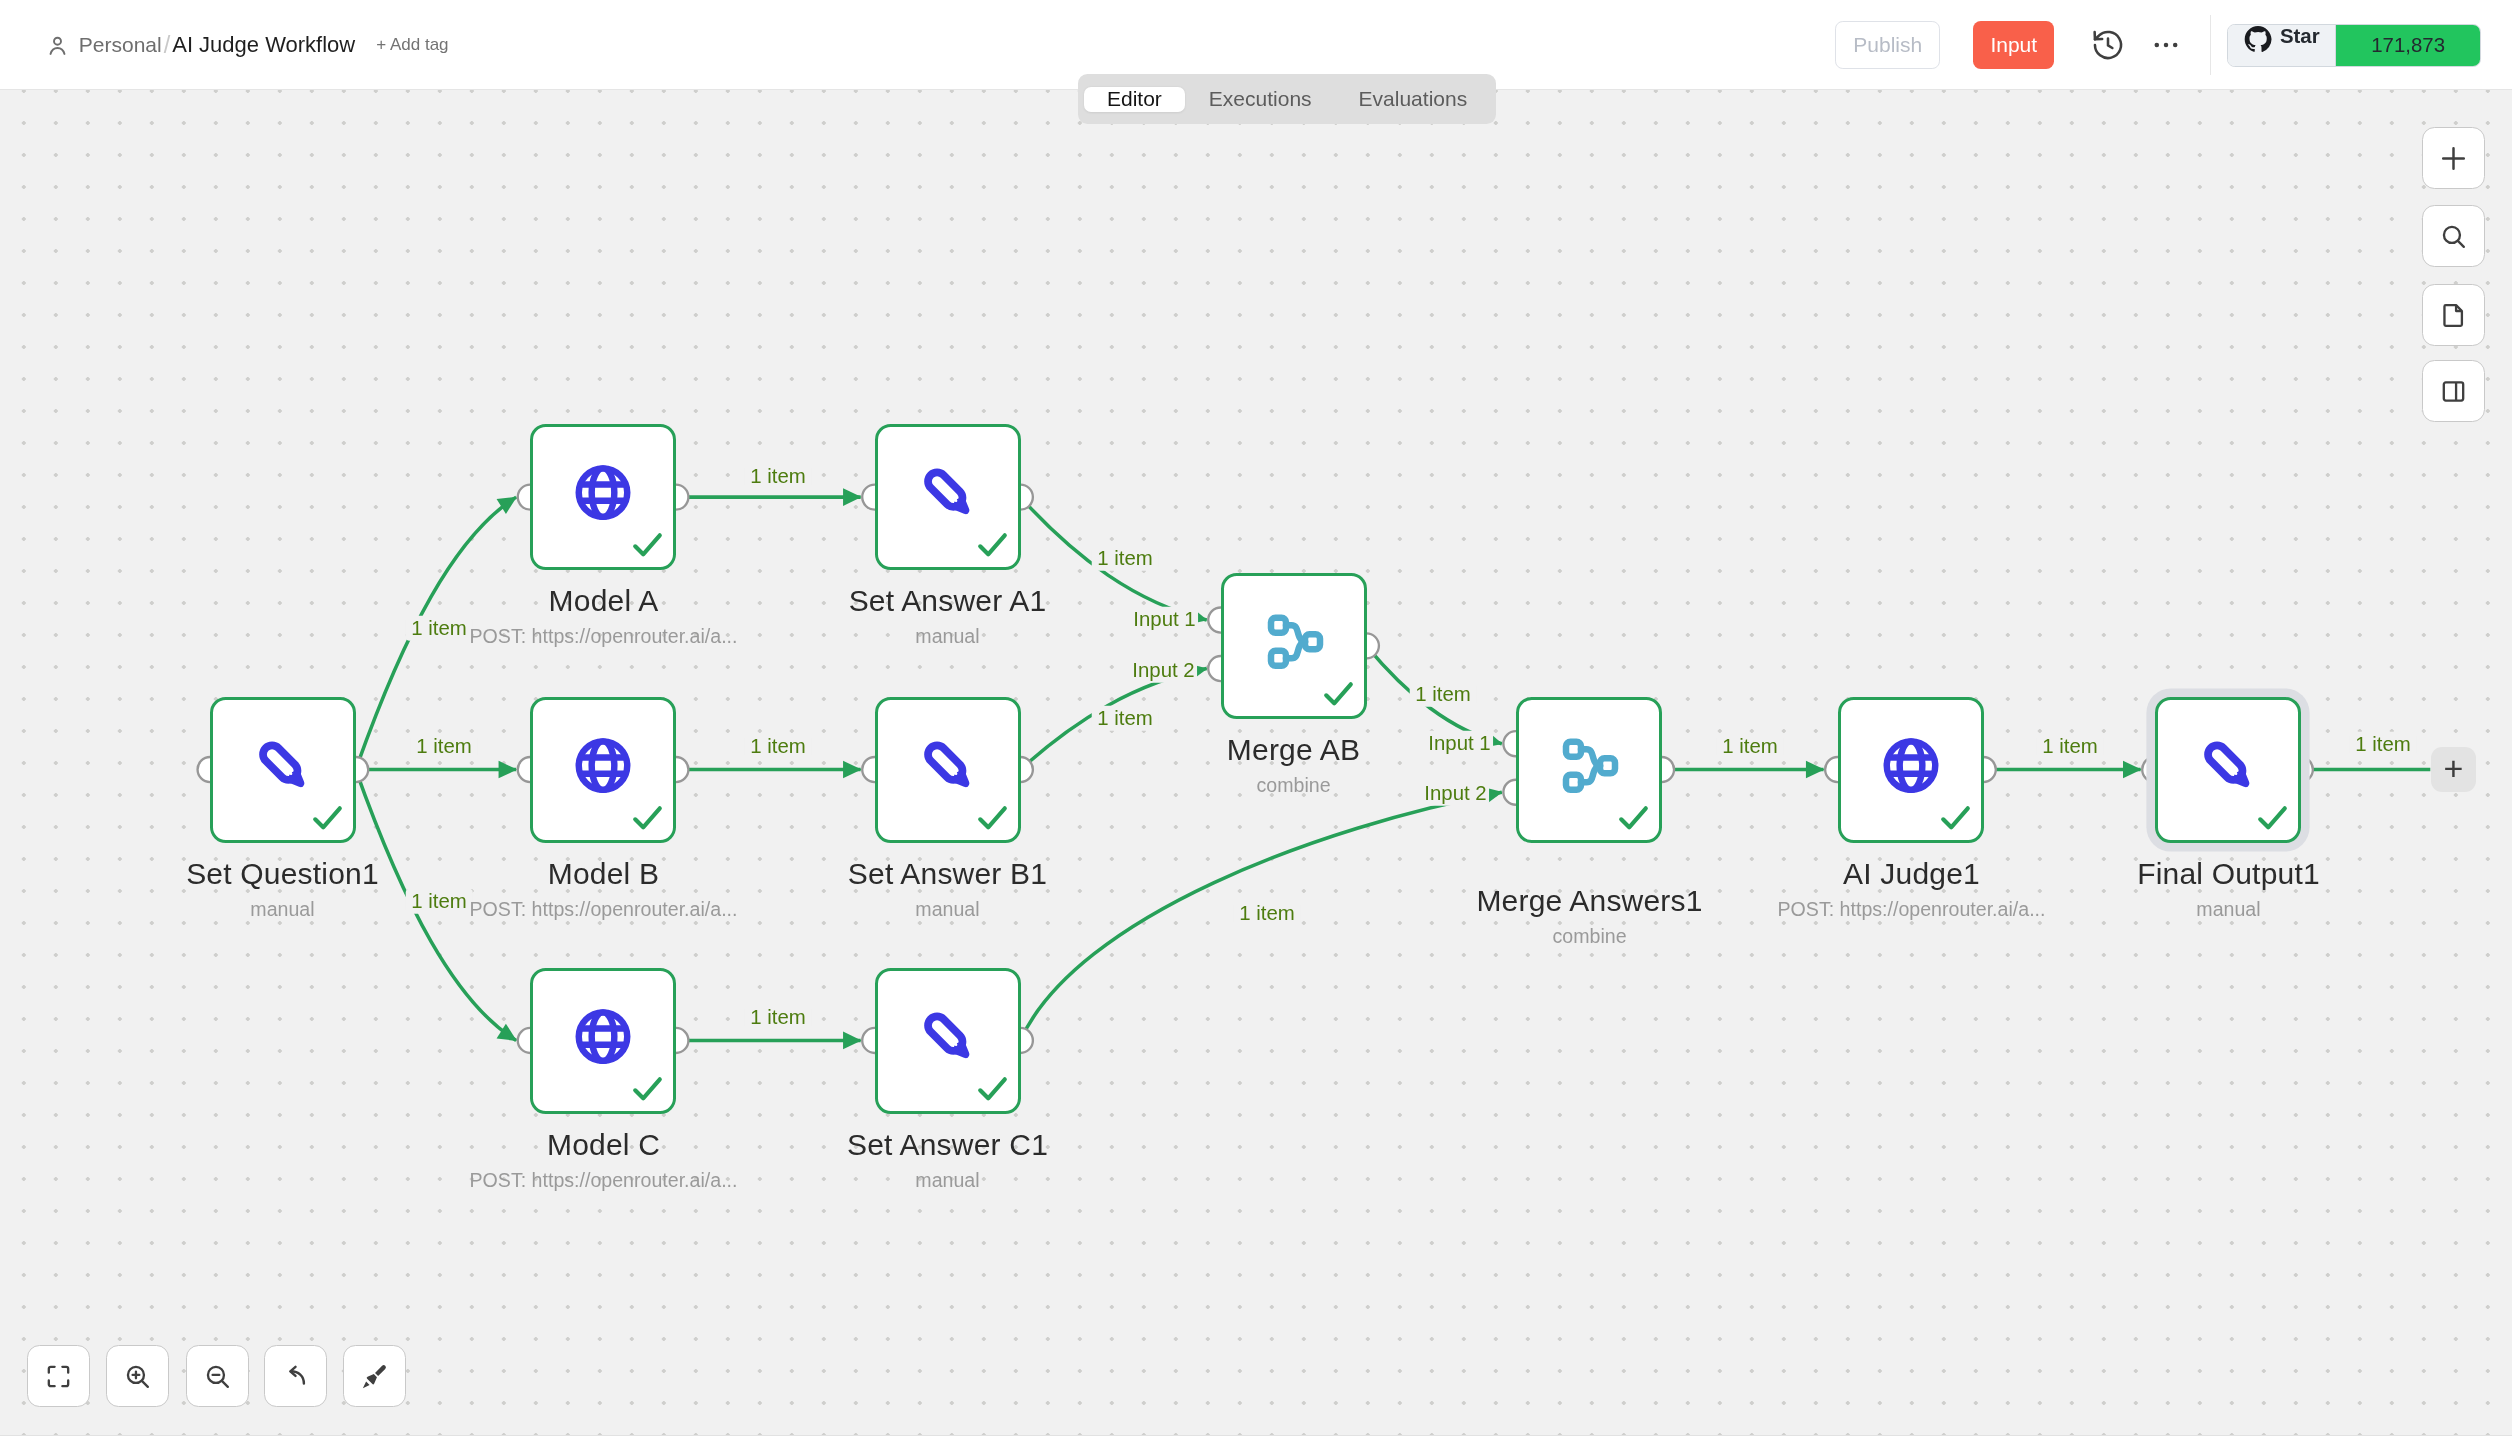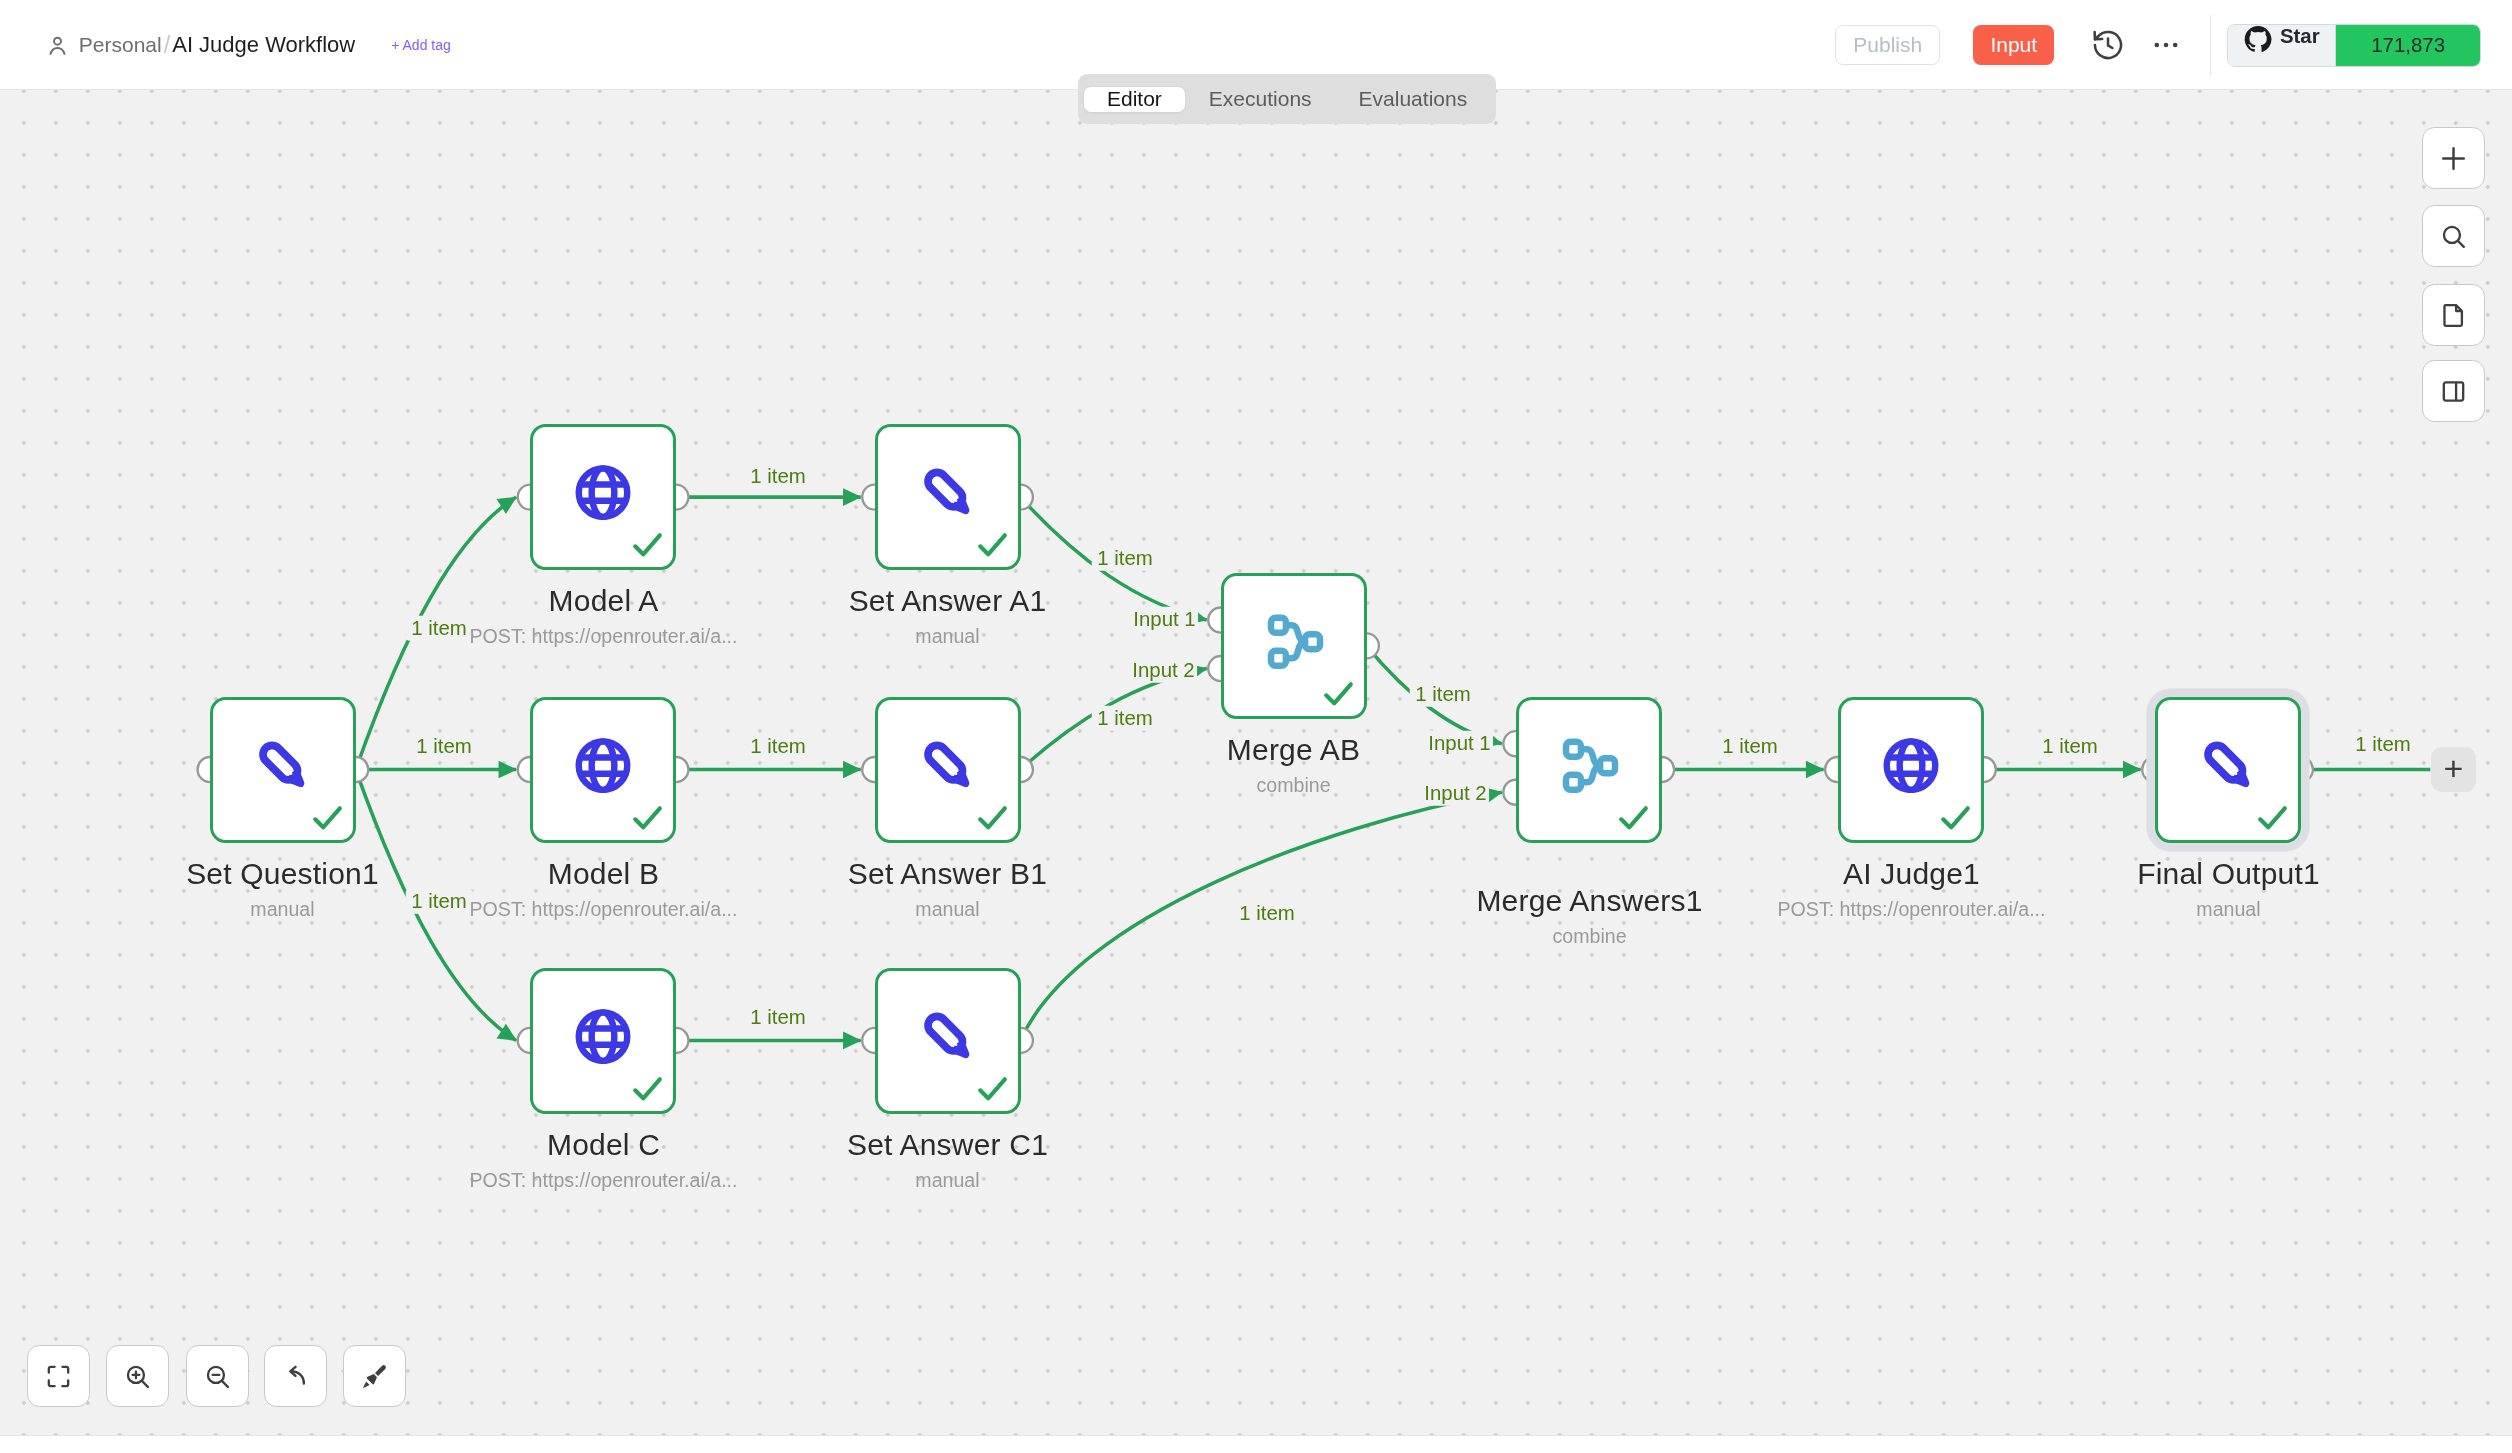--- a/index.html
+++ b/index.html
@@ -30,25 +30,25 @@
     z-index:3; cursor:pointer; }
 
   
   #header { position:absolute; top:0; left:0; width:100%; height:90px; background:#fff;
     border-bottom:0.8px solid #e5e5e5; z-index:10; }
   #breadcrumb { position:absolute; left:44px; top:0; height:90px; display:flex;
     align-items:center; gap:2px; }
   #breadcrumb .proj { display:flex; align-items:center; gap:7.8px; font-size:21px; color:#6e6e6e; }
   #breadcrumb .sep { font-size:23.5px; color:#c9c9c9; font-weight:300; }
   #breadcrumb .wf { font-size:22px; color:#1f1f1f; font-weight:500; }
-  #breadcrumb .addtag { font-size:14px; color:#8b5cf6; margin-left:34px; cursor:pointer; }
+  #breadcrumb .addtag { font-size:17px; color:#737373; margin-left:19px; cursor:pointer; }
 
   #header-actions { position:absolute; right:0; top:0; height:90px; display:flex;
     align-items:center; }
-  .btn { border-radius:7.8px; font-size:21px; height:40px; display:flex; align-items:center;
+  .btn { border-radius:7.8px; font-size:21px; height:48px; display:flex; align-items:center;
     justify-content:center; cursor:pointer; user-select:none; }
   #publish-btn { width:105px; background:#fff; border:1.2px solid #dfe2e8; color:#b7bcc6; margin-right:33px; }
   #save-btn { width:81px; background:#f9604a; color:#fff; border:none; margin-right:30px; }
   .icon-btn { width:47px; height:47px; display:flex; align-items:center; justify-content:center;
     cursor:pointer; border-radius:7.8px; }
   #hdr-divider { width:0.8px; height:60px; background:#e7e7e7; margin:0 17px 0 20.4px; }
   #github-star { display:flex; align-items:stretch; height:43px; border:1.2px solid #d2d8de;
     border-radius:7.8px; overflow:hidden; margin-right:31px; cursor:pointer; }
   #github-star .seg-star { display:flex; align-items:flex-start; gap:7.8px; background:#eff2f5;
     padding:0 15.7px; font-size:20.4px; font-weight:600; color:#24292f; border-right:1.2px solid #d2d8de; }

